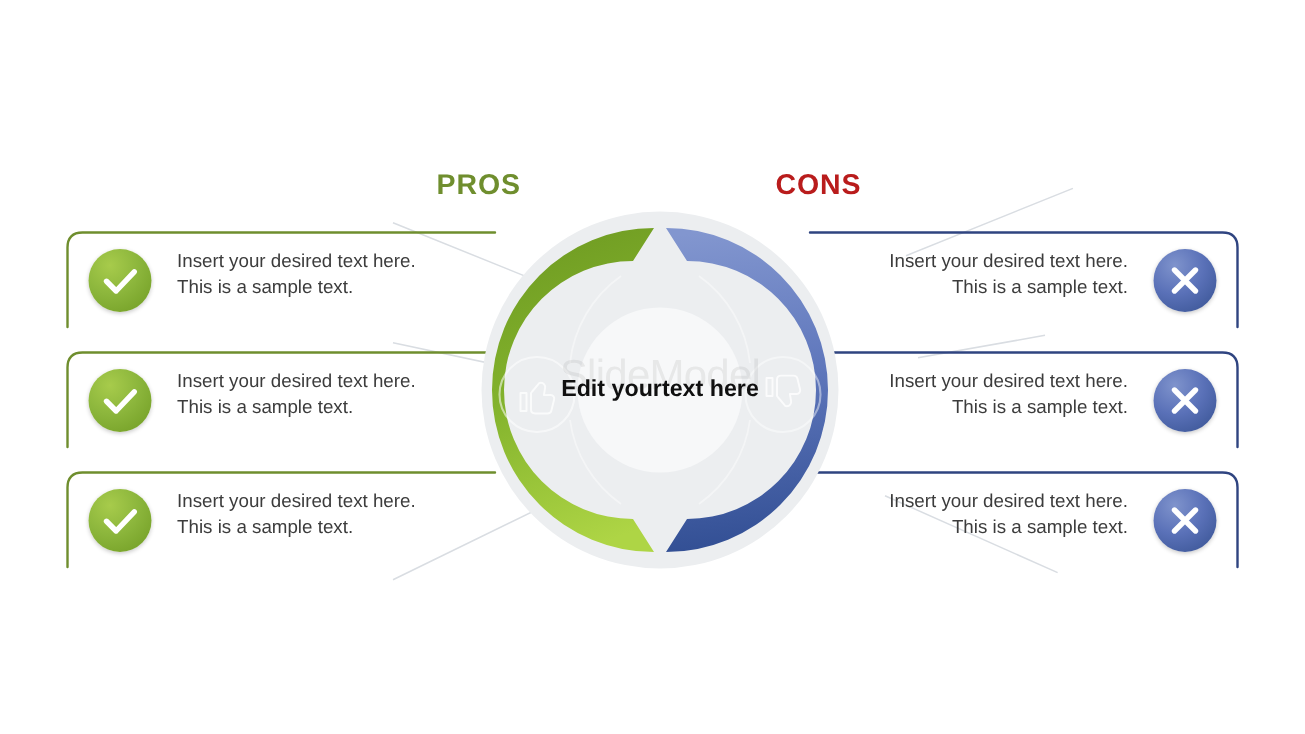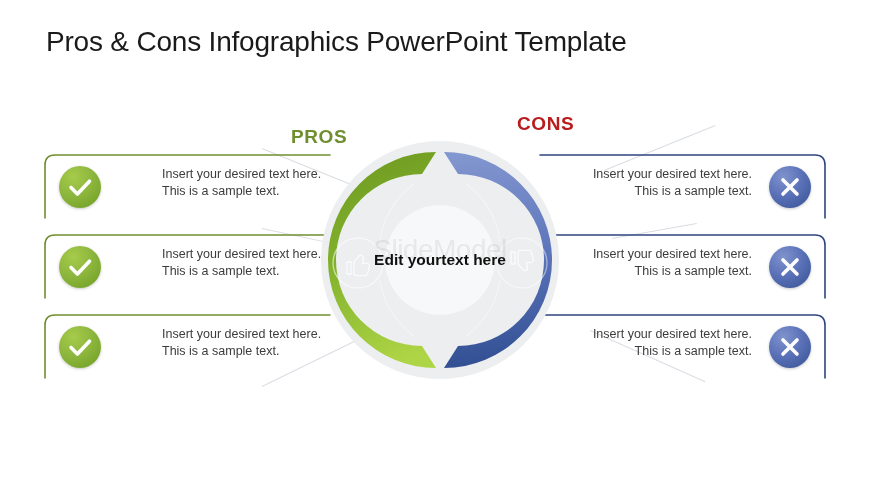--- a/index.html
+++ b/index.html
@@ -34,21 +34,21 @@
 
   
   .col-heading {
     position: absolute;
     font-size: 19px;
     font-weight: bold;
     letter-spacing: 0.6px;
   }
   #pros-heading {
     left: 291px;
-    top: 126px;
+    top: 113px;
     color: #6f8e2e;
   }
   #cons-heading {
     left: 517px;
     top: 113px;
     color: #b91c1c;
   }
 
   
   .connector {
@@ -96,21 +96,20 @@
   }
 
   
   .panel-text {
     position: absolute;
     top: 14px;
     font-size: 12.5px;
     line-height: 17px;
     color: #3c3c3c;
     width: 190px;
-    margin-left: 44px;
   }
   .panel-left .panel-text  { left: 74px;  text-align: left; }
   .panel-right .panel-text { right: 74px; text-align: right; }
 
   
   #donut-wrap {
     position: absolute;
     left: 318px;
     top: 138px;
     width: 244px;
@@ -147,21 +146,20 @@
     letter-spacing: -0.5px;
     pointer-events: none;
     user-select: none;
   }
 </style>
 </head>
 <body>
 
 <div id="slide">
 
-  <div id="slide-title">Pros &amp; Cons Infographics PowerPoint Template</div>
 
   <div class="col-heading" id="pros-heading">PROS</div>
   <div class="col-heading" id="cons-heading">CONS</div>
 
   <div class="connector" style="left:262px; top:148px; width:120px; transform:rotate(22deg);"></div>
   <div class="connector" style="left:262px; top:228px; width:86px; transform:rotate(12deg);"></div>
   <div class="connector" style="left:262px; top:386px; width:126px; transform:rotate(-26deg);"></div>
   <div class="connector" style="left:604px; top:170px; width:120px; transform:rotate(-22deg);"></div>
   <div class="connector" style="left:612px; top:238px; width:86px; transform:rotate(-10deg);"></div>
   <div class="connector" style="left:590px; top:330px; width:126px; transform:rotate(24deg);"></div>

